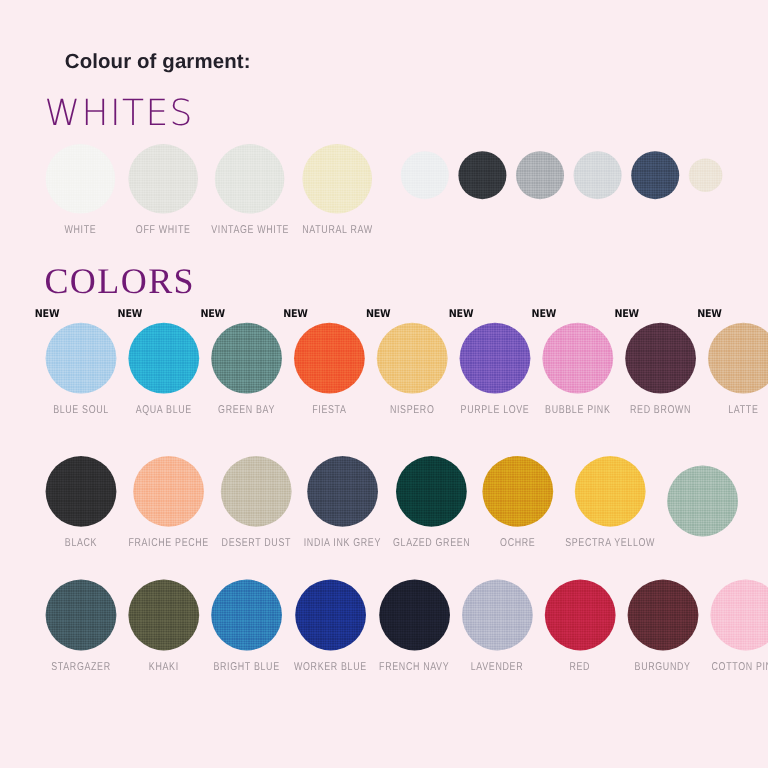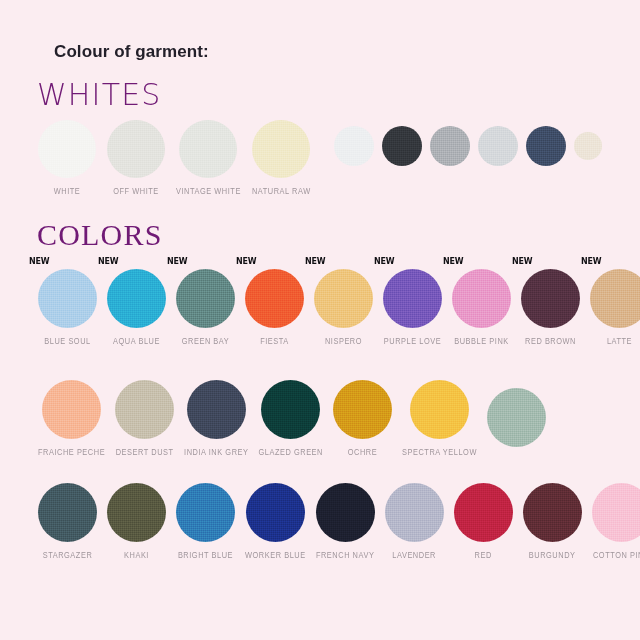--- a/index.html
+++ b/index.html
@@ -210,20 +210,24 @@
       </div>
       <div class="swatch">
         <div class="dot" style="width: 59px; height: 59px; background: rgb(217, 177, 134);"></div>
         <div class="new-badge">NEW</div>
         <div class="swatch-label">LATTE</div>
       </div>
     </div>
 
   <div class="swatch-row" id="colors-row-2">
       <div class="swatch">
+        <div class="dot" style="width: 59px; height: 59px; background: rgb(46, 46, 48);"></div>
+        <div class="swatch-label">BLACK</div>
+      </div>
+      <div class="swatch">
         <div class="dot" style="width: 59px; height: 59px; background: rgb(247, 179, 145);"></div>
         <div class="swatch-label">FRAICHE PECHE</div>
       </div>
       <div class="swatch">
         <div class="dot" style="width: 59px; height: 59px; background: rgb(197, 189, 169);"></div>
         <div class="swatch-label">DESERT DUST</div>
       </div>
       <div class="swatch">
         <div class="dot" style="width: 59px; height: 59px; background: rgb(61, 69, 88);"></div>
         <div class="swatch-label">INDIA INK GREY</div>

